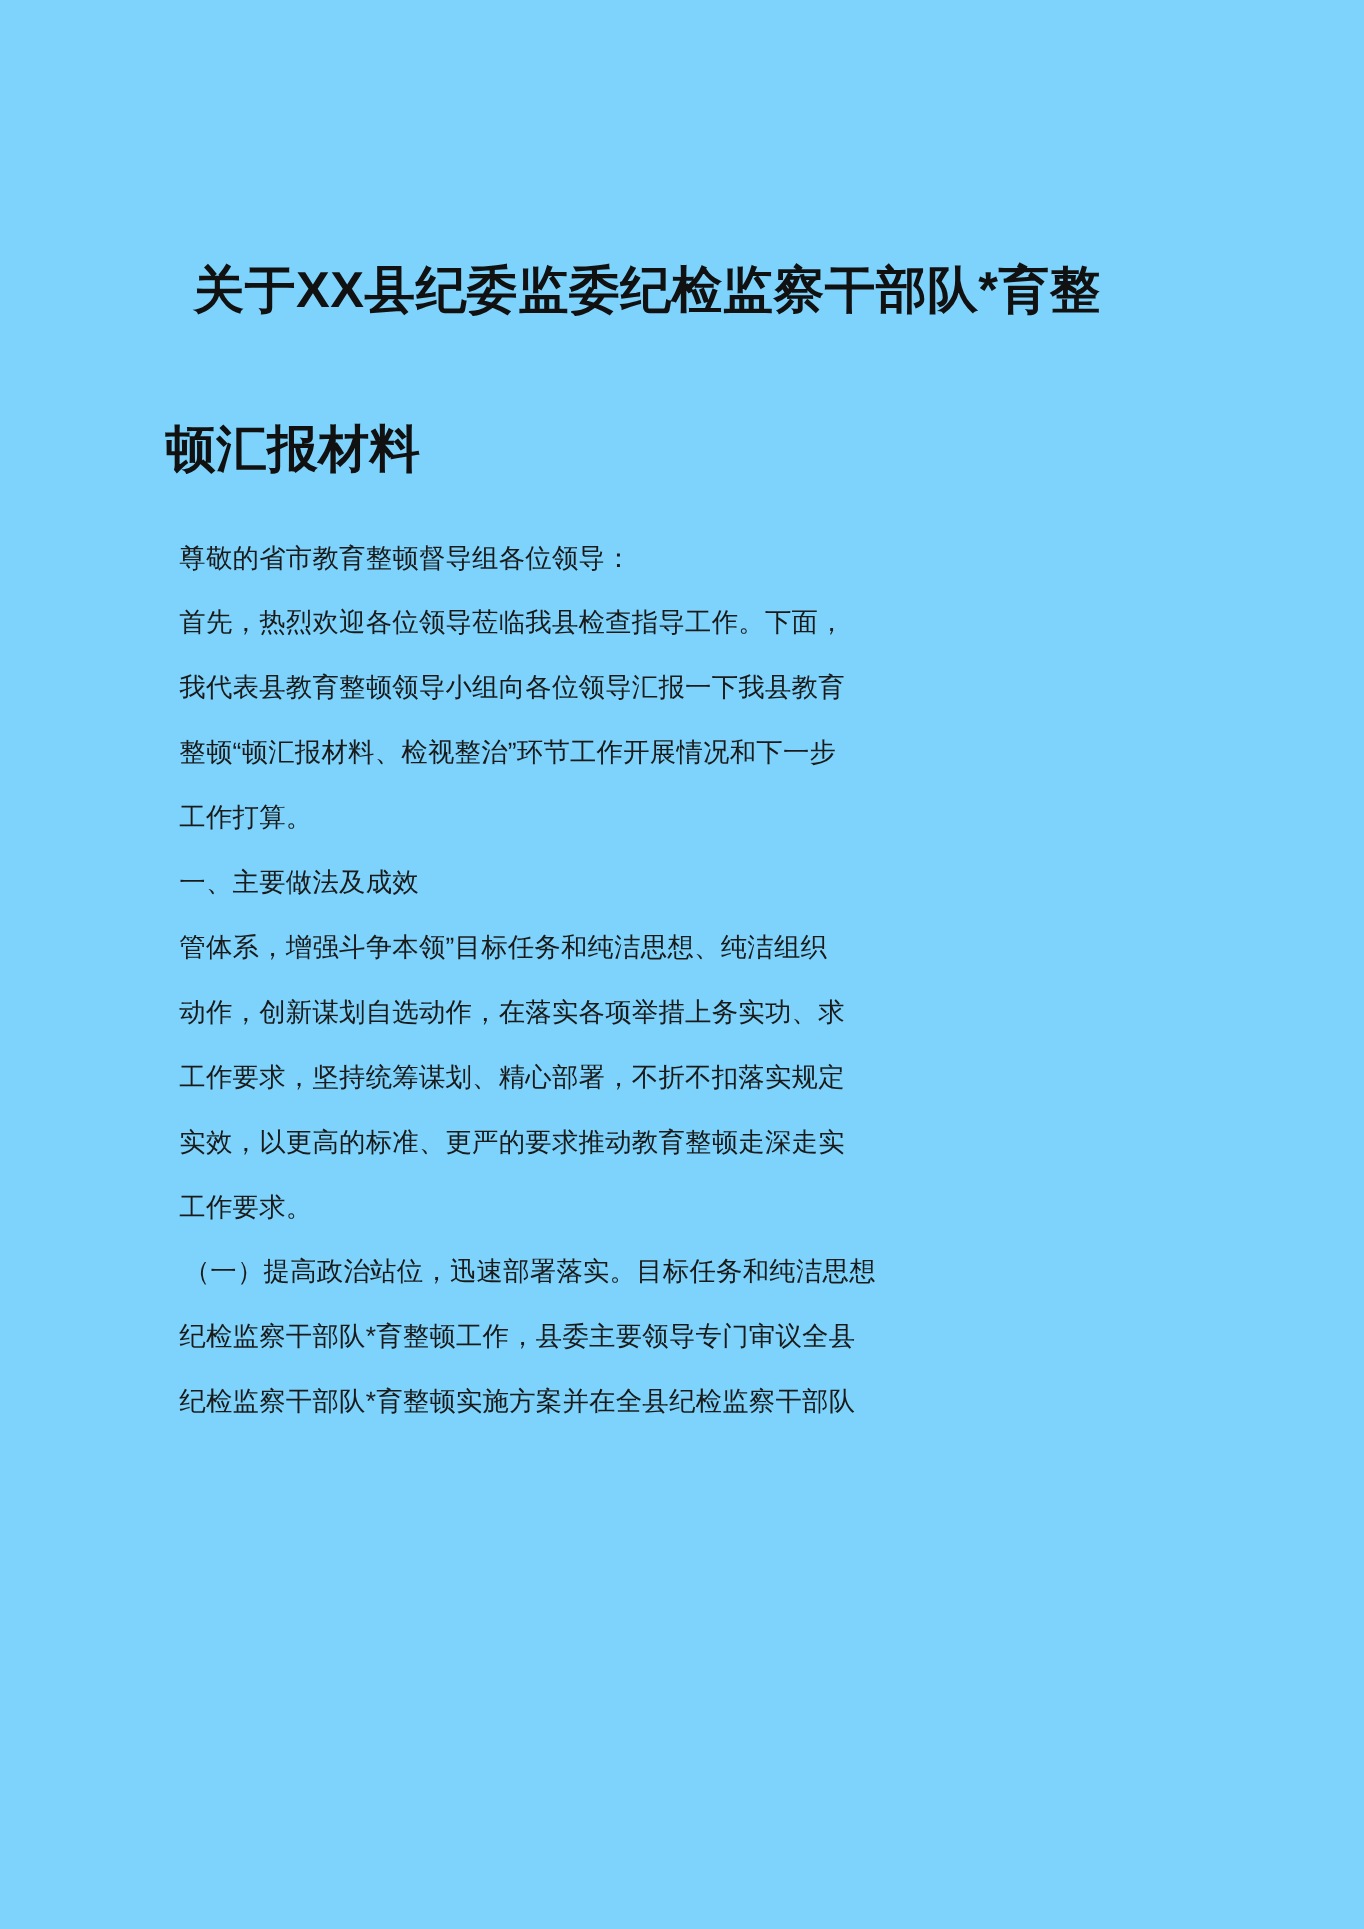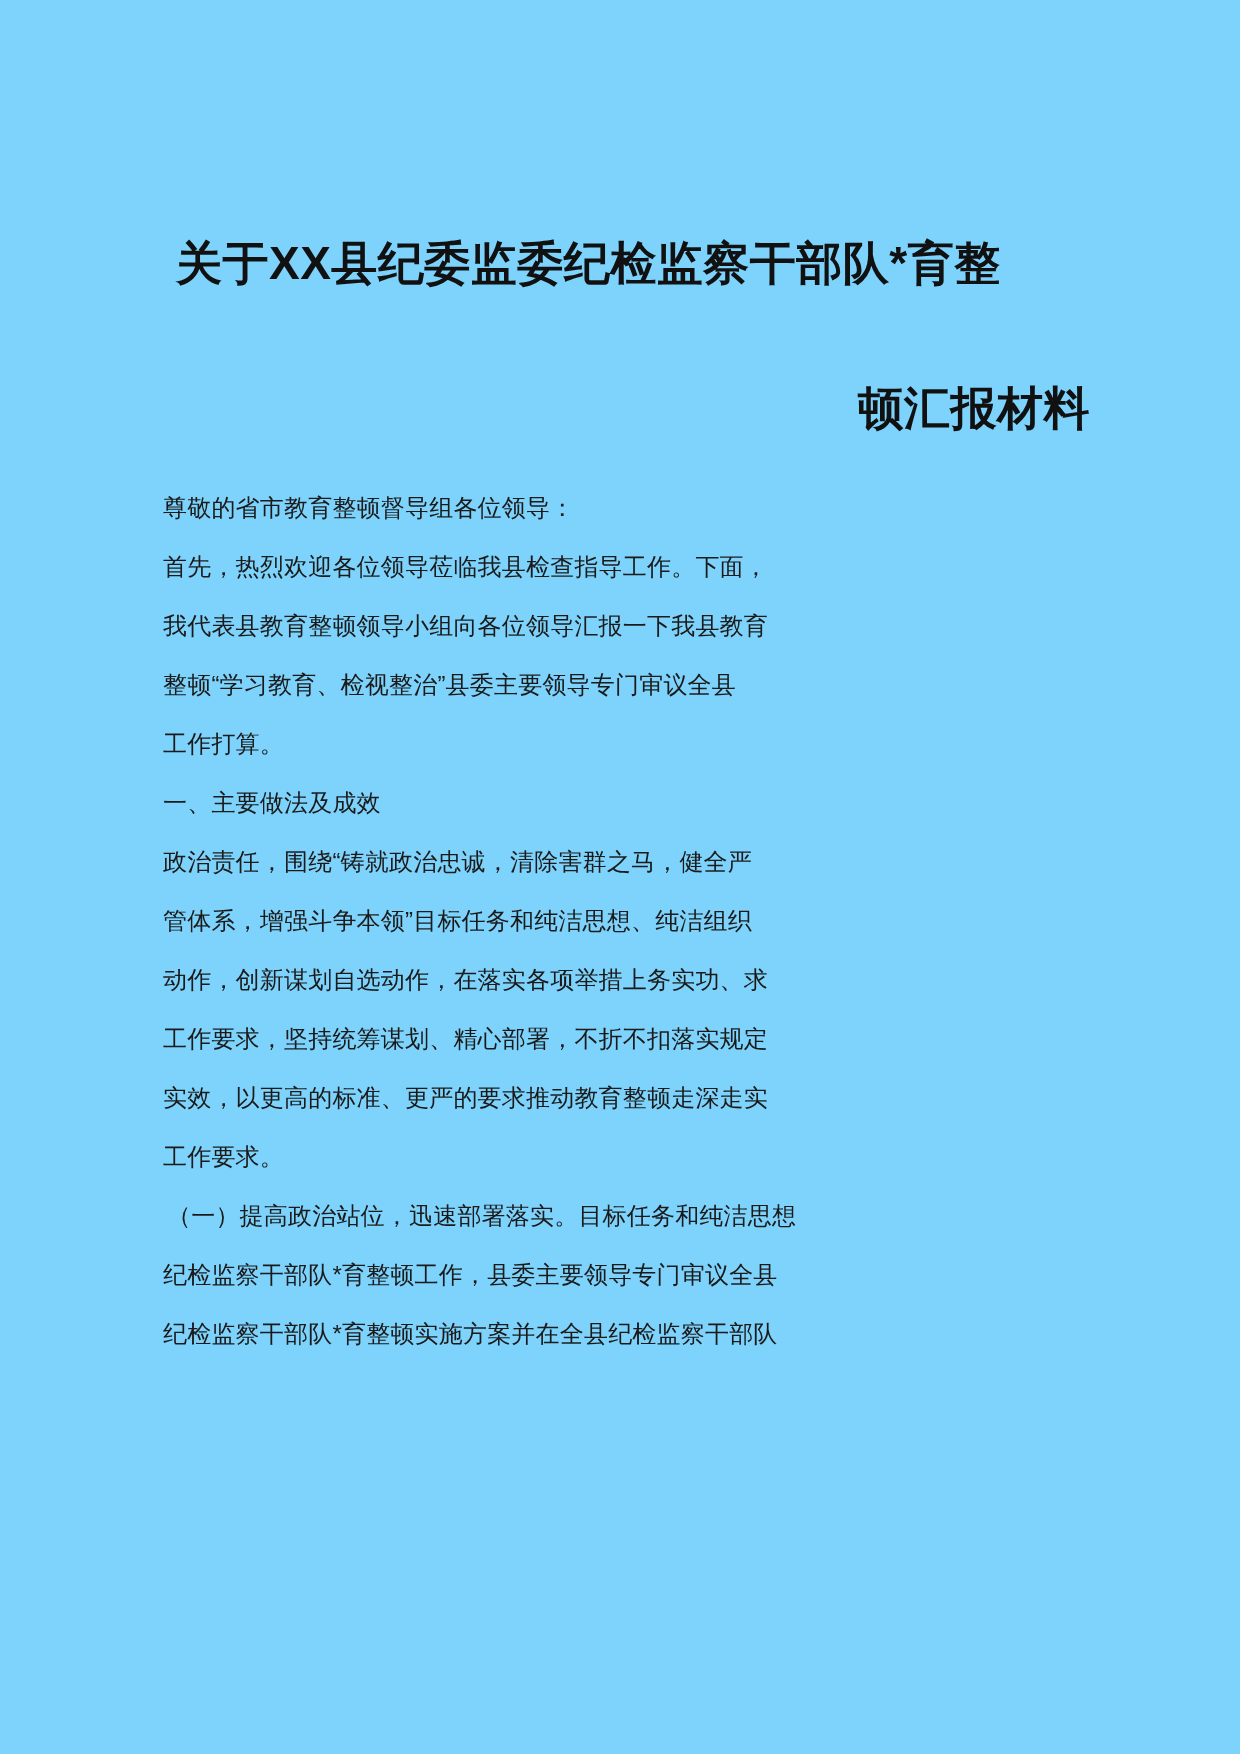--- a/index.html
+++ b/index.html
@@ -44,21 +44,21 @@
   }
   .doc-title .t-line {
     display: block;
     white-space: nowrap;
   }
   .doc-title .t-line.line1 {
     text-align: left;
     padding-left: 26px;
   }
   .doc-title .t-line.line2 {
-    text-align: right;
+    text-align: left;
   }
   
   .body-block {
     position: absolute;
     left: 163px;
     top: 478px;
     width: 930px;
   }
   .line {
     display: block;
@@ -80,24 +80,23 @@
 
     <h1 class="doc-title">
       <span class="t-line line1">关于XX县纪委监委纪检监察干部队*育整</span>
       <span class="t-line line2">顿汇报材料</span>
     </h1>
 
     <div class="body-block">
       <span class="line">尊敬的省市教育整顿督导组各位领导：</span>
       <span class="line">首先，热烈欢迎各位领导莅临我县检查指导工作。下面，</span>
       <span class="line">我代表县教育整顿领导小组向各位领导汇报一下我县教育</span>
-      <span class="line">整顿“学习教育、检视整治”县委主要领导专门审议全县</span>
+      <span class="line">整顿“顿汇报材料、检视整治”环节工作开展情况和下一步</span>
       <span class="line">工作打算。</span>
       <span class="line">一、主要做法及成效</span>
-      <span class="line">政治责任，围绕“铸就政治忠诚，清除害群之马，健全严</span>
       <span class="line">管体系，增强斗争本领”目标任务和纯洁思想、纯洁组织</span>
       <span class="line">动作，创新谋划自选动作，在落实各项举措上务实功、求</span>
       <span class="line">工作要求，坚持统筹谋划、精心部署，不折不扣落实规定</span>
       <span class="line">实效，以更高的标准、更严的要求推动教育整顿走深走实</span>
       <span class="line">工作要求。</span>
       <span class="line indent">（一）提高政治站位，迅速部署落实。目标任务和纯洁思想</span>
       <span class="line">纪检监察干部队*育整顿工作，县委主要领导专门审议全县</span>
       <span class="line">纪检监察干部队*育整顿实施方案并在全县纪检监察干部队</span>
     </div>
 

